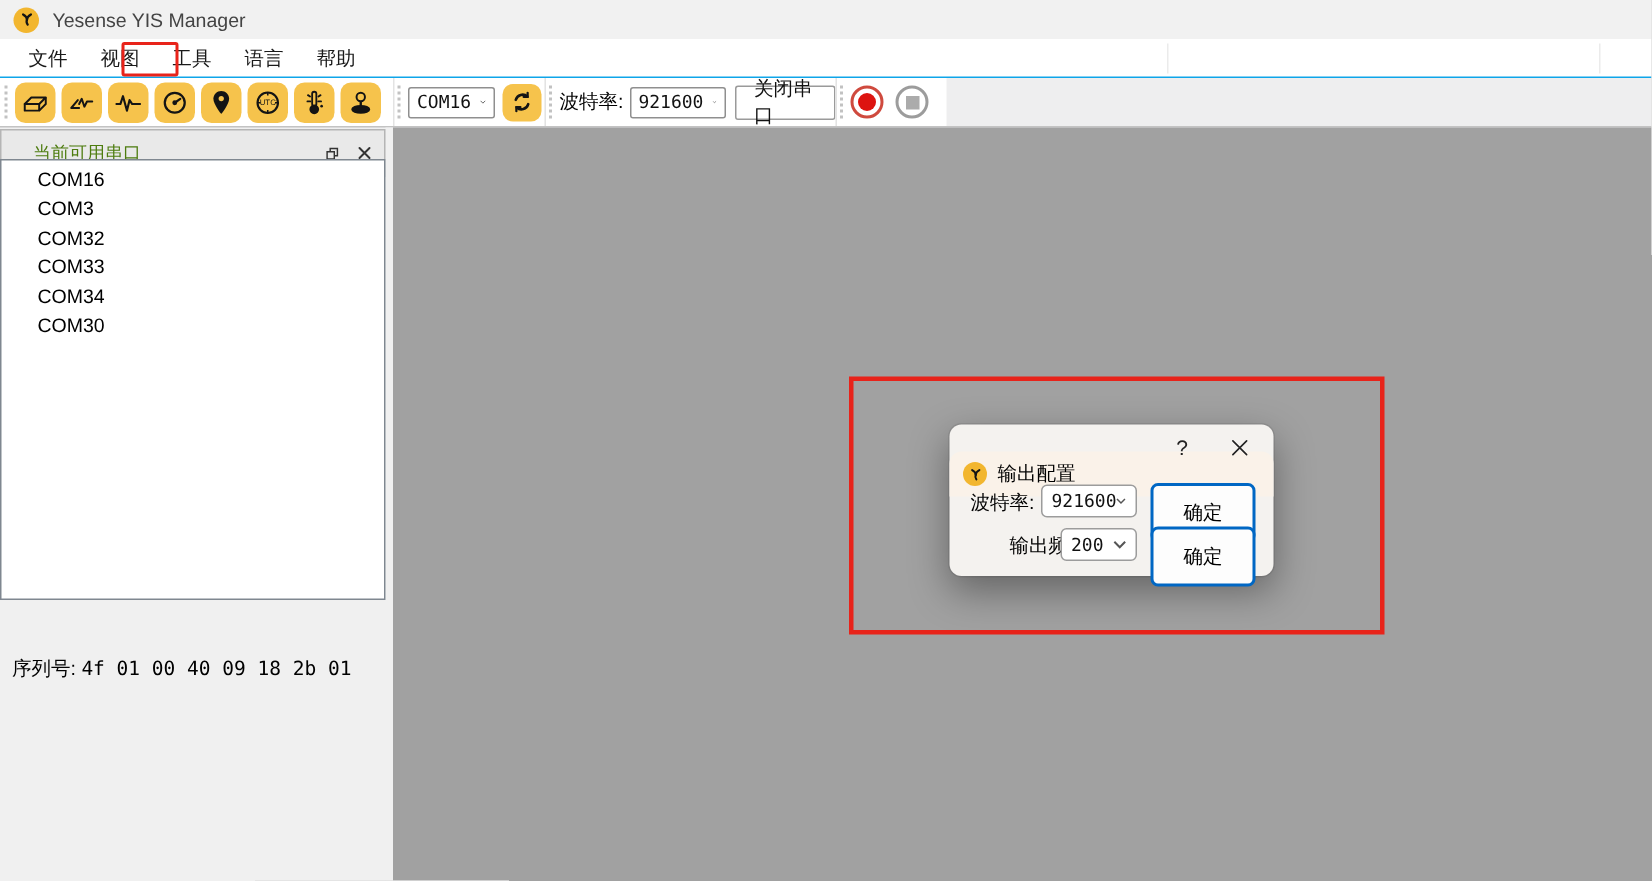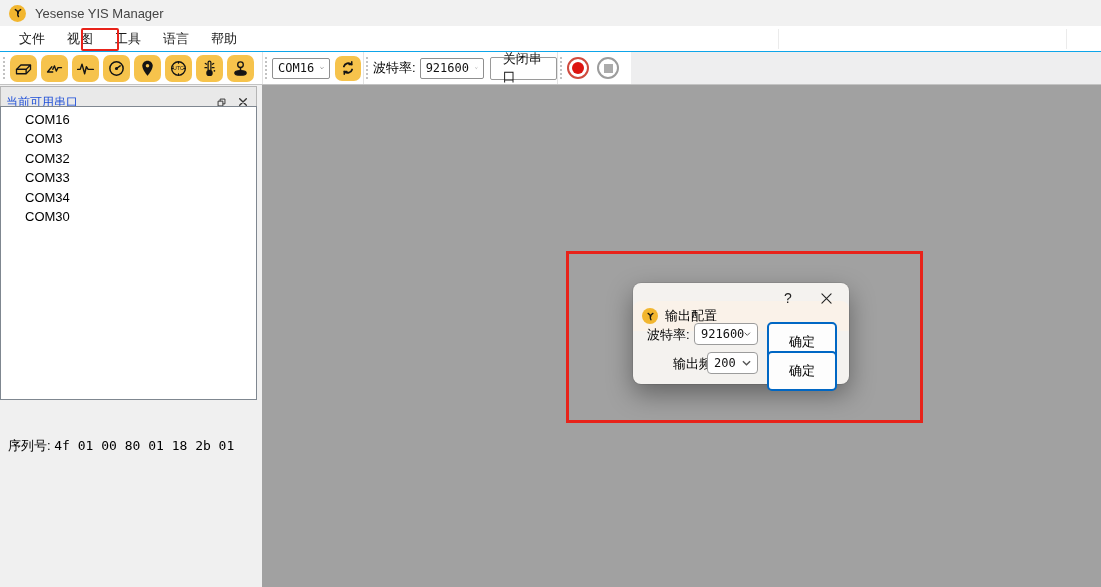--- a/index.html
+++ b/index.html
@@ -42,21 +42,21 @@
              font-size:13px; padding:0 12px; display:flex; align-items:center; cursor:pointer; }
   .rec-btn { width:22px; height:22px; border-radius:50%; border:2px solid #cf4a3e; display:flex;
              align-items:center; justify-content:center; margin-right:8px; cursor:pointer; background:#fff; }
   .rec-dot { width:12px; height:12px; border-radius:50%; background:#dd1410; }
   .stop-btn { width:22px; height:22px; border-radius:50%; border:2px solid #9c9c9c; display:flex;
               align-items:center; justify-content:center; cursor:pointer; background:#fff; }
   .stop-sq { width:9px; height:9px; background:#ababab; }
 
   
   .dock-header { position:absolute; left:0; width:257px; height:32px; border:1px solid #b5b5b5;
-                 display:flex; align-items:center; font-size:12px; padding-left:5px; color:#1d4ed8; }
+                 display:flex; align-items:center; font-size:12px; padding-left:21px; color:#4d7c0f; }
   .ports-header { top:86px; background:#e9e9e9; }
   .info-header  { top:406px; background:#d9d9d9; border-color:#ababab; }
   .dock-header .spacer { flex:1; }
   .dock-hbtn { width:18px; height:16px; display:flex; align-items:center; justify-content:center;
                margin-right:4px; cursor:pointer; }
   .ports-list { position:absolute; left:0; top:106px; width:257px; height:294px; background:#fff;
                 border:1px solid #7f8790; padding-top:3px; overflow:hidden; }
   .port-item { height:19.4px; line-height:19.4px; padding-left:24px; font-size:13px; color:#000; cursor:default; }
   .info-body { position:absolute; left:0; top:426px; width:257px; height:161px; background:#f0f0f0; }
   .info-line { position:absolute; left:8px; white-space:nowrap; font-size:13px; color:#000; }
@@ -243,21 +243,21 @@
     <div class="port-item">COM3</div>
     <div class="port-item">COM32</div>
     <div class="port-item">COM33</div>
     <div class="port-item">COM34</div>
     <div class="port-item">COM30</div>
   </div>
 
   <div class="info-body">
     <div class="info-line" style="top:11px;">
       <span>序列号:</span>
-      <span class="mono">4f 01 00 80 01 18 2b 01</span>
+      <span class="mono">4f 01 00 40 09 18 2b 01</span>
     </div>
   </div>
 
   <div class="red-rect"></div>
 
   <div class="dialog">
     <div class="dialog-titlebar">
       <span class="dialog-logo">
         <svg width="11" height="11" viewBox="0 0 16 16" fill="none" stroke="#141414" stroke-width="2" stroke-linecap="round">
           <path d="M4.5 3.5 Q8 5.5 8 8"></path>

